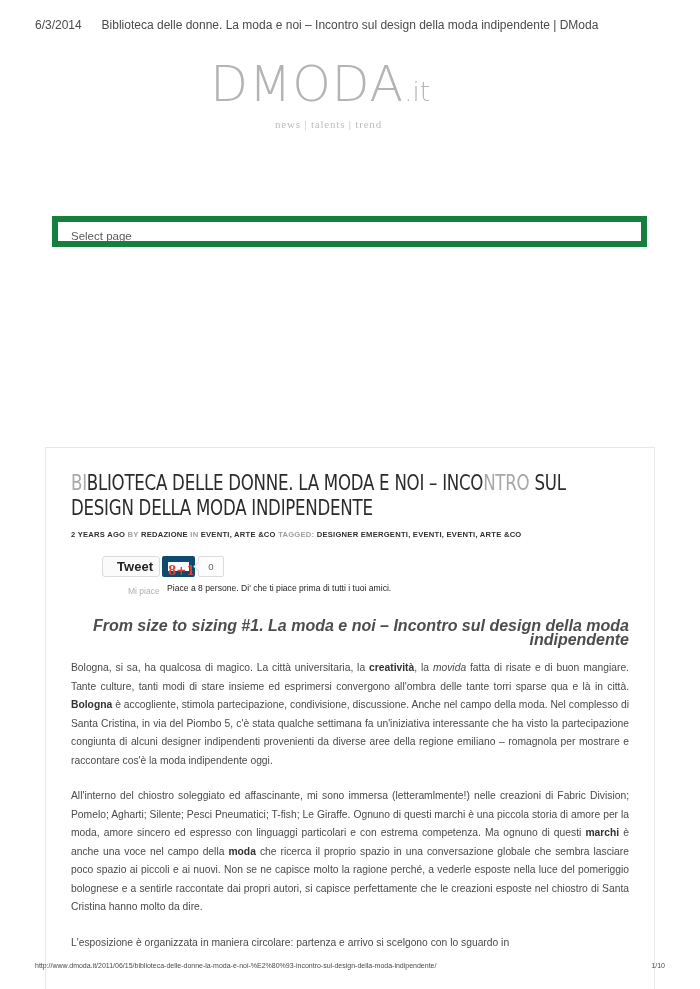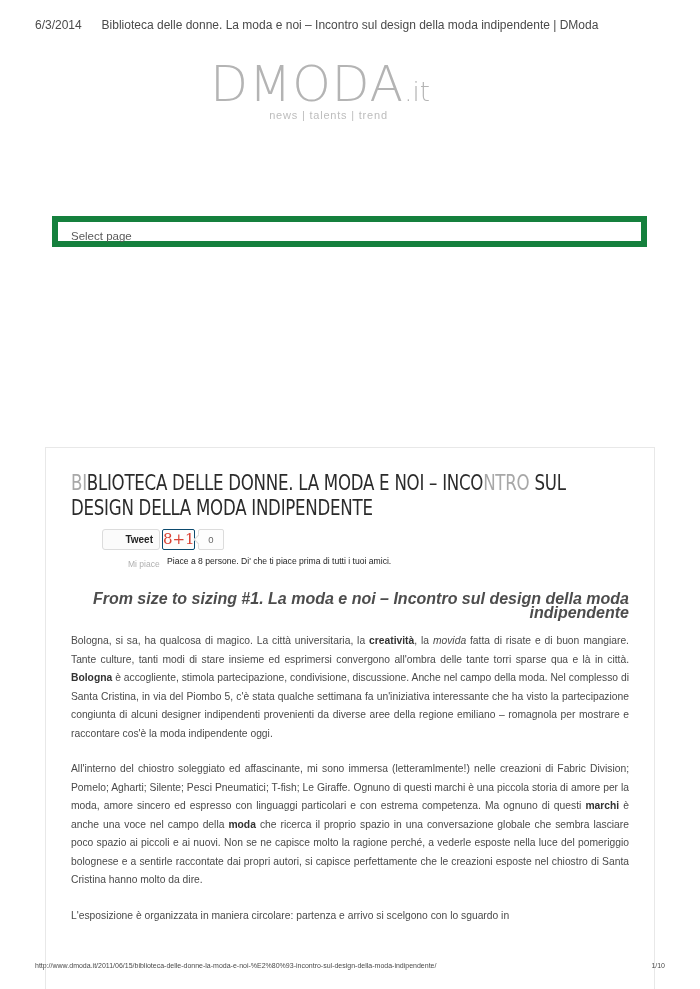--- a/index.html
+++ b/index.html
@@ -55,24 +55,25 @@
     letter-spacing: 1px;
     color: #b4b4b4;
     font-weight: 300;
     line-height: 1;
   }
   .logo-word .logo-tld {
     font-size: 26px;
     letter-spacing: 0;
   }
   .logo-tagline {
+    margin-top: 9px;
     font-size: 11px;
     color: #bdbdbd;
     letter-spacing: 0.8px;
-    font-family: Liberation Sans, sans-serif;
+    font-family: Liberation Serif, serif;
     padding-left: 17px;
   }
 
   
   .select-page {
     position: absolute;
     left: 52px;
     top: 216px;
     width: 595px;
     height: 31px;
@@ -144,41 +145,41 @@
   .tweet-btn {
     position: absolute;
     left: 0;
     top: 0;
     width: 58px;
     height: 21px;
     border: 1px solid #dcdcdc;
     border-radius: 3px;
     background: #fbfbfb;
     box-sizing: border-box;
-    font-size: 10px;
+    font-size: 13px;
     font-weight: bold;
     color: #222222;
     text-align: right;
     line-height: 19px;
     padding-right: 6px;
   }
   .gplus-btn {
     position: absolute;
     left: 60px;
     top: 0;
     width: 33px;
     height: 21px;
-    border: 1px solid #0c4a6e;
+    border: 6px solid #0c4a6e;
     border-radius: 2px;
     background: #fdfdfd;
     box-sizing: border-box;
     text-align: center;
     line-height: 19px;
-    font-size: 15px;
-    font-weight: normal;
+    font-size: 12px;
+    font-weight: bold;
     color: #d94235;
     font-family: "DejaVu Serif", serif;
   }
   .gplus-count {
     position: absolute;
     left: 96px;
     top: 0;
     width: 26px;
     height: 21px;
     border: 1px solid #dcdcdc;
@@ -291,20 +292,29 @@
 
 <div class="select-page">
   <span class="sp-label">Select page</span>
 </div>
 
 <div class="article-card">
   <div class="card-inner">
 
     <h1 class="post-title"><span class="faded">BI</span><span>BLIOTECA DELLE DONNE. LA MODA E NOI – INCO</span><span class="faded">NTRO</span><span> SUL DESIGN DELLA MODA INDIPENDENTE</span></h1>
 
+    <div class="post-meta">
+      <span>2 YEARS AGO</span>
+      <span class="muted">BY</span>
+      <span>REDAZIONE</span>
+      <span class="muted">IN</span>
+      <span>EVENTI, ARTE &amp;CO</span>
+      <span class="muted">TAGGED:</span>
+      <span>DESIGNER EMERGENTI, EVENTI, EVENTI, ARTE &amp;CO</span>
+    </div>
 
     <div class="social-row">
       <div class="tweet-btn">Tweet</div>
       <div class="gplus-btn">8+1</div>
       <div class="gplus-count">0</div>
     </div>
 
     <div class="fb-row">
       <div class="fb-like">Mi piace</div>
       <div class="fb-text">Piace a 8 persone. Di' che ti piace prima di tutti i tuoi amici.</div>

